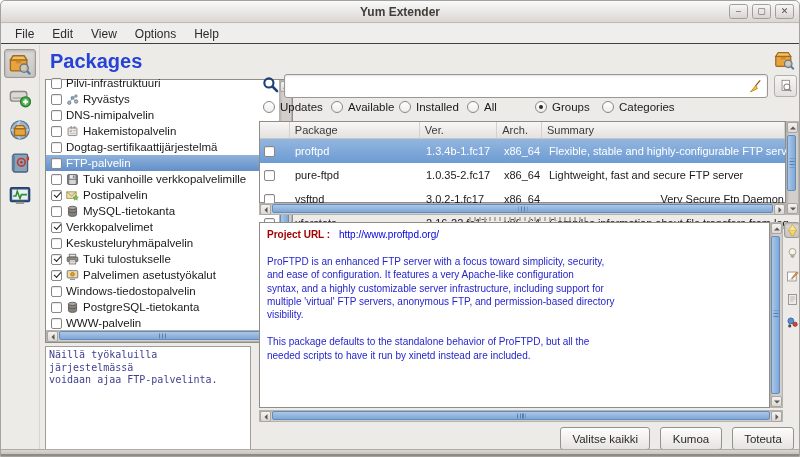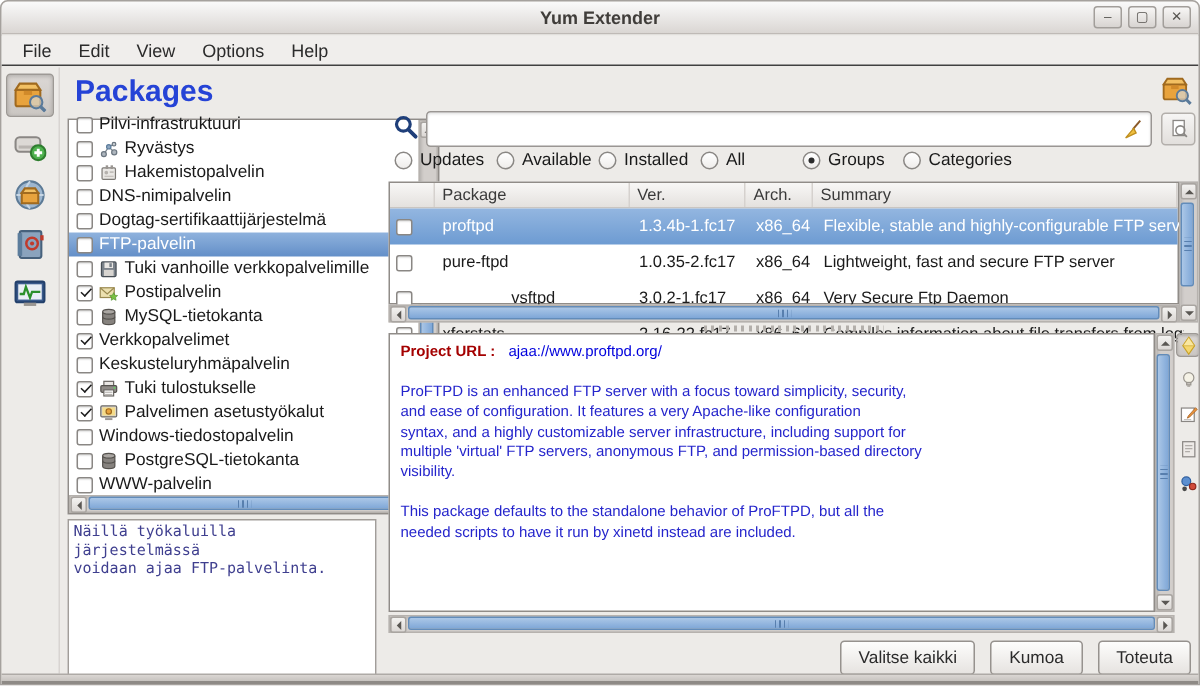--- a/index.html
+++ b/index.html
@@ -221,35 +221,35 @@
               <circle cx="4" cy="12" r="2" fill="#aeb6be" stroke="#6b7680"></circle>
               <circle cx="8" cy="6" r="1.8" fill="#8fa7c0" stroke="#5c7d9c"></circle>
               <circle cx="12.5" cy="10.5" r="2.1" fill="#aeb6be" stroke="#6b7680"></circle>
               <circle cx="12.3" cy="3.8" r="1.5" fill="#c9ced3" stroke="#6b7680"></circle>
             </svg>
           </span>
           <span class="tree-label">Ryvästys</span>
         </div>
         <div class="tree-row">
           <span class="cb"></span>
+          <span class="tree-label">DNS-nimipalvelin</span>
+        </div>
+        <div class="tree-row">
+          <span class="cb"></span>
           <span class="gi">
             <svg viewBox="0 0 16 16">
               <rect x="2.5" y="3.5" width="11" height="9.5" rx="1" fill="#e9e7e4" stroke="#7d7a76"></rect>
               <rect x="5.5" y="1.5" width="2" height="3" fill="#9a9692"></rect>
               <rect x="9.5" y="1.5" width="2" height="3" fill="#9a9692"></rect>
               <circle cx="6" cy="7.5" r="1.5" fill="#b5b1ad"></circle>
               <rect x="8.8" y="6.5" width="3.2" height="1.1" fill="#b5b1ad"></rect>
               <rect x="4.5" y="10" width="7.5" height="1.1" fill="#c6c2be"></rect>
             </svg>
           </span>
           <span class="tree-label">Hakemistopalvelin</span>
-        </div>
-        <div class="tree-row">
-          <span class="cb"></span>
-          <span class="tree-label">DNS-nimipalvelin</span>
         </div>
         <div class="tree-row">
           <span class="cb"></span>
           <span class="tree-label">Dogtag-sertifikaattijärjestelmä</span>
         </div>
         <div class="tree-row selected">
           <span class="cb"></span>
           <span class="tree-label">FTP-palvelin</span>
         </div>
         <div class="tree-row">
@@ -427,24 +427,24 @@
           </div>
           <div class="td" style="width: 131px;">pure-ftpd</div>
           <div class="td" style="width: 78px;">1.0.35-2.fc17</div>
           <div class="td" style="width: 45px;">x86_64</div>
           <div class="td" style="width: 245px;">Lightweight, fast and secure FTP server</div>
         </div>
         <div class="pt-row">
           <div class="td-cb">
             <span class="cb"></span>
           </div>
-          <div class="td" style="width: 131px; text-align: center;">vsftpd</div>
+          <div class="td" style="width: 131px;">vsftpd</div>
           <div class="td" style="width: 78px;">3.0.2-1.fc17</div>
           <div class="td" style="width: 45px;">x86_64</div>
-          <div class="td" style="width: 245px;">Very Secure Ftp Daemon</div>
+          <div class="td" style="width: 245px; text-align: right;">Very Secure Ftp Daemon</div>
         </div>
         <div class="pt-row">
           <div class="td-cb">
             <span class="cb"></span>
           </div>
           <div class="td" style="width: 131px;">xferstats</div>
           <div class="td" style="width: 78px;">2.16-22.fc17</div>
           <div class="td" style="width: 45px;">x86_64</div>
           <div class="td" style="width: 245px;">Compiles information about file transfers from logfiles</div>
         </div>
@@ -459,21 +459,21 @@
     <div class="sb-btn l" style="left:0;top:0;"></div>
     <div class="hthumb" style="left:12px;right:12px;"></div>
     <div class="sb-btn r" style="right:0;top:0;"></div>
   </div>
 
   <div class="paned-grip"></div>
 
   <div class="desc-panel">
     <div>
       <span class="url-label">Project URL :</span>
-      <span class="url-link">ajaa://www.proftpd.org/</span>
+      <span class="url-link">http://www.proftpd.org/</span>
     </div>
     <div class="info-body">
 ProFTPD is an enhanced FTP server with a focus toward simplicity, security,
 and ease of configuration. It features a very Apache-like configuration
 syntax, and a highly customizable server infrastructure, including support for
 multiple 'virtual' FTP servers, anonymous FTP, and permission-based directory
 visibility.
 
 This package defaults to the standalone behavior of ProFTPD, but all the
 needed scripts to have it run by xinetd instead are included.</div>

